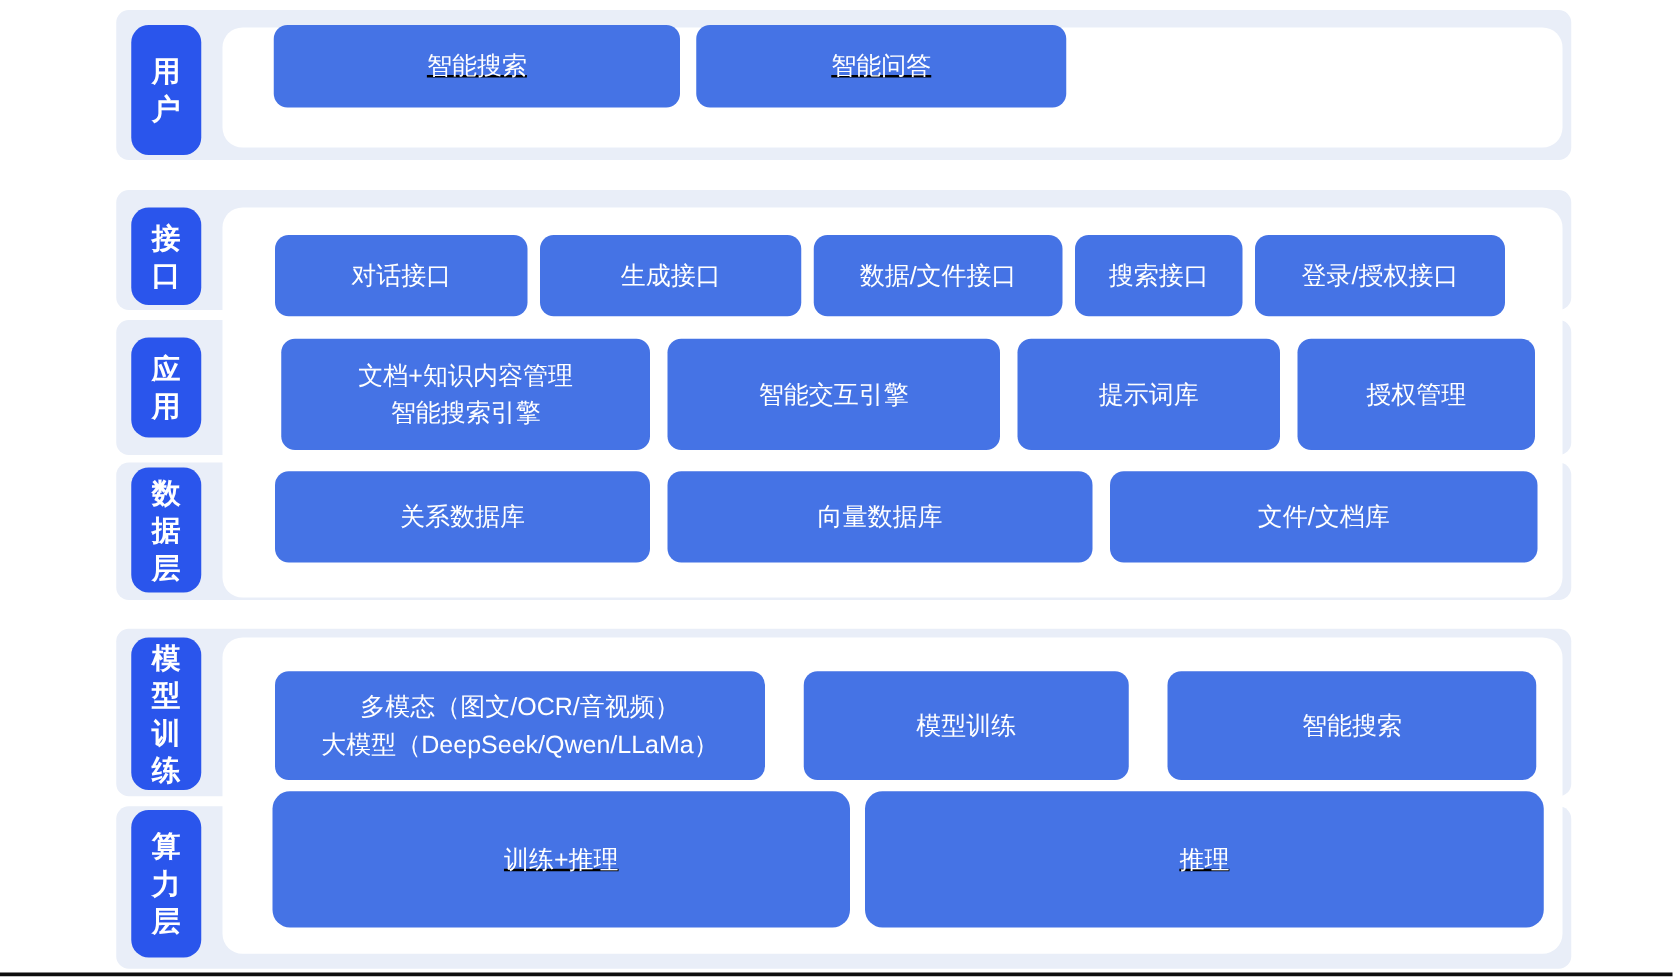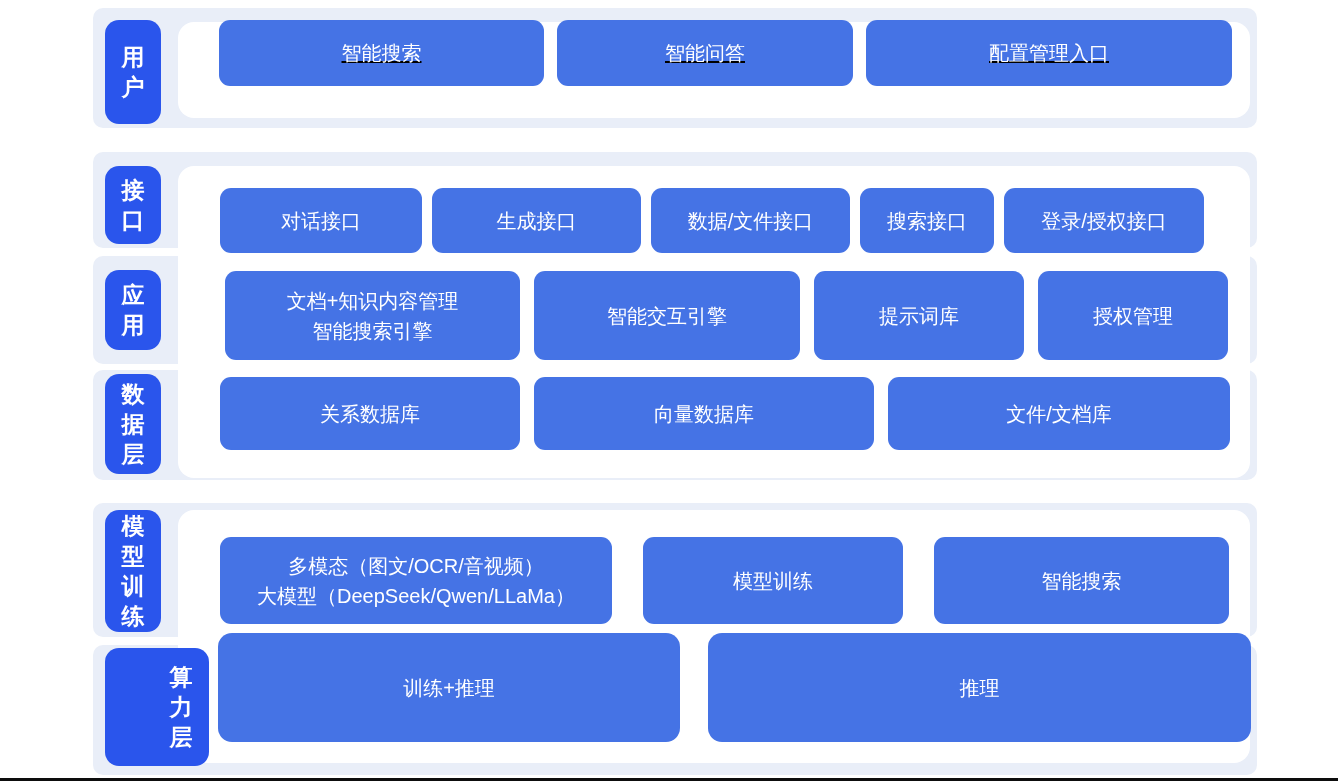--- a/index.html
+++ b/index.html
@@ -47,34 +47,34 @@
   }
   .layer-label .vtext{
     display:block;width:1.05em;line-height:30px;text-align:center;
     word-break:break-all;letter-spacing:0;
   }
   #label-user{top:20px;height:104px;}
   #label-api{top:166px;height:78px;}
   #label-app{top:270px;height:80px;}
   #label-data{top:374px;height:100px;}
   #label-model{top:510px;height:122px;}
-  #label-compute{top:648px;height:118px;padding-left:48px;}
+  #label-compute{top:648px;height:118px;}
   
   .row{position:absolute;display:flex;z-index:4;}
   #row-user{left:219px;top:20px;gap:13px;text-decoration:underline;}
   #row-user .blk{height:66px;}
   #row-api{left:220px;top:188px;gap:10px;}
   #row-api .blk{height:65px;}
   #row-app{left:225px;top:271px;gap:14px;}
   #row-app .blk{height:89px;}
   #row-data{left:220px;top:377px;gap:14px;}
   #row-data .blk{height:73px;}
   #row-model{left:220px;top:537px;gap:31px;}
   #row-model .blk{height:87px;}
-  #row-compute{left:218px;top:633px;gap:28px;}
+  #row-compute{left:218px;top:633px;gap:12px;text-decoration:underline;}
   #row-compute .blk{height:109px;border-radius:14px;}
   .blk{
     background:var(--block-bg);color:var(--block-text);
     border-radius:11px;display:flex;align-items:center;justify-content:center;
     font-size:20px;font-weight:500;text-align:center;
     white-space:pre-line;line-height:30px;box-sizing:border-box;padding:0 8px;
   }
   
   .bottom-rule{
     position:absolute;left:0;top:778px;width:1338px;height:3px;
@@ -112,21 +112,20 @@
   <div class="layer-label" id="label-model">
     <span class="vtext">模型训练</span>
   </div>
   <div class="layer-label" id="label-compute">
     <span class="vtext">算力层</span>
   </div>
 
   <div class="row" id="row-user">
     <div class="blk" style="width:325px">智能搜索</div>
     <div class="blk" style="width:296px">智能问答</div>
-    <div class="blk" style="width:366px">配置管理入口</div>
   </div>
 
   <div class="row" id="row-api">
     <div class="blk" style="width:202px">对话接口</div>
     <div class="blk" style="width:209px">生成接口</div>
     <div class="blk" style="width:199px">数据/文件接口</div>
     <div class="blk" style="width:134px">搜索接口</div>
     <div class="blk" style="width:200px">登录/授权接口</div>
   </div>
 

